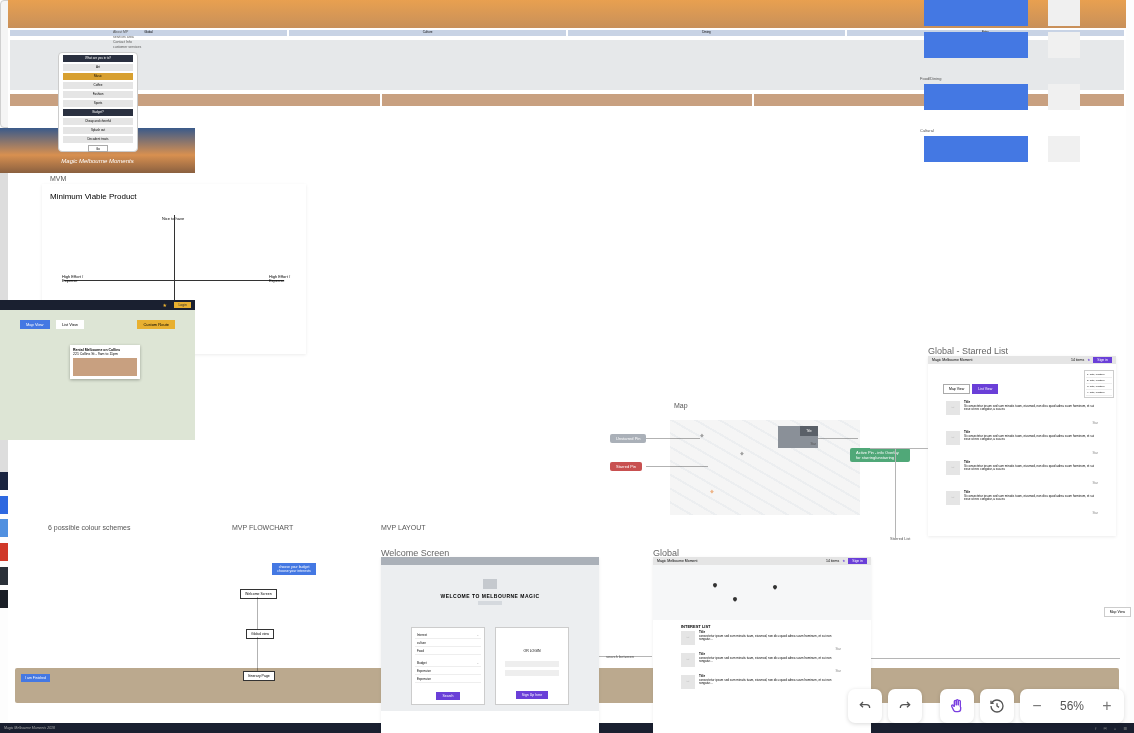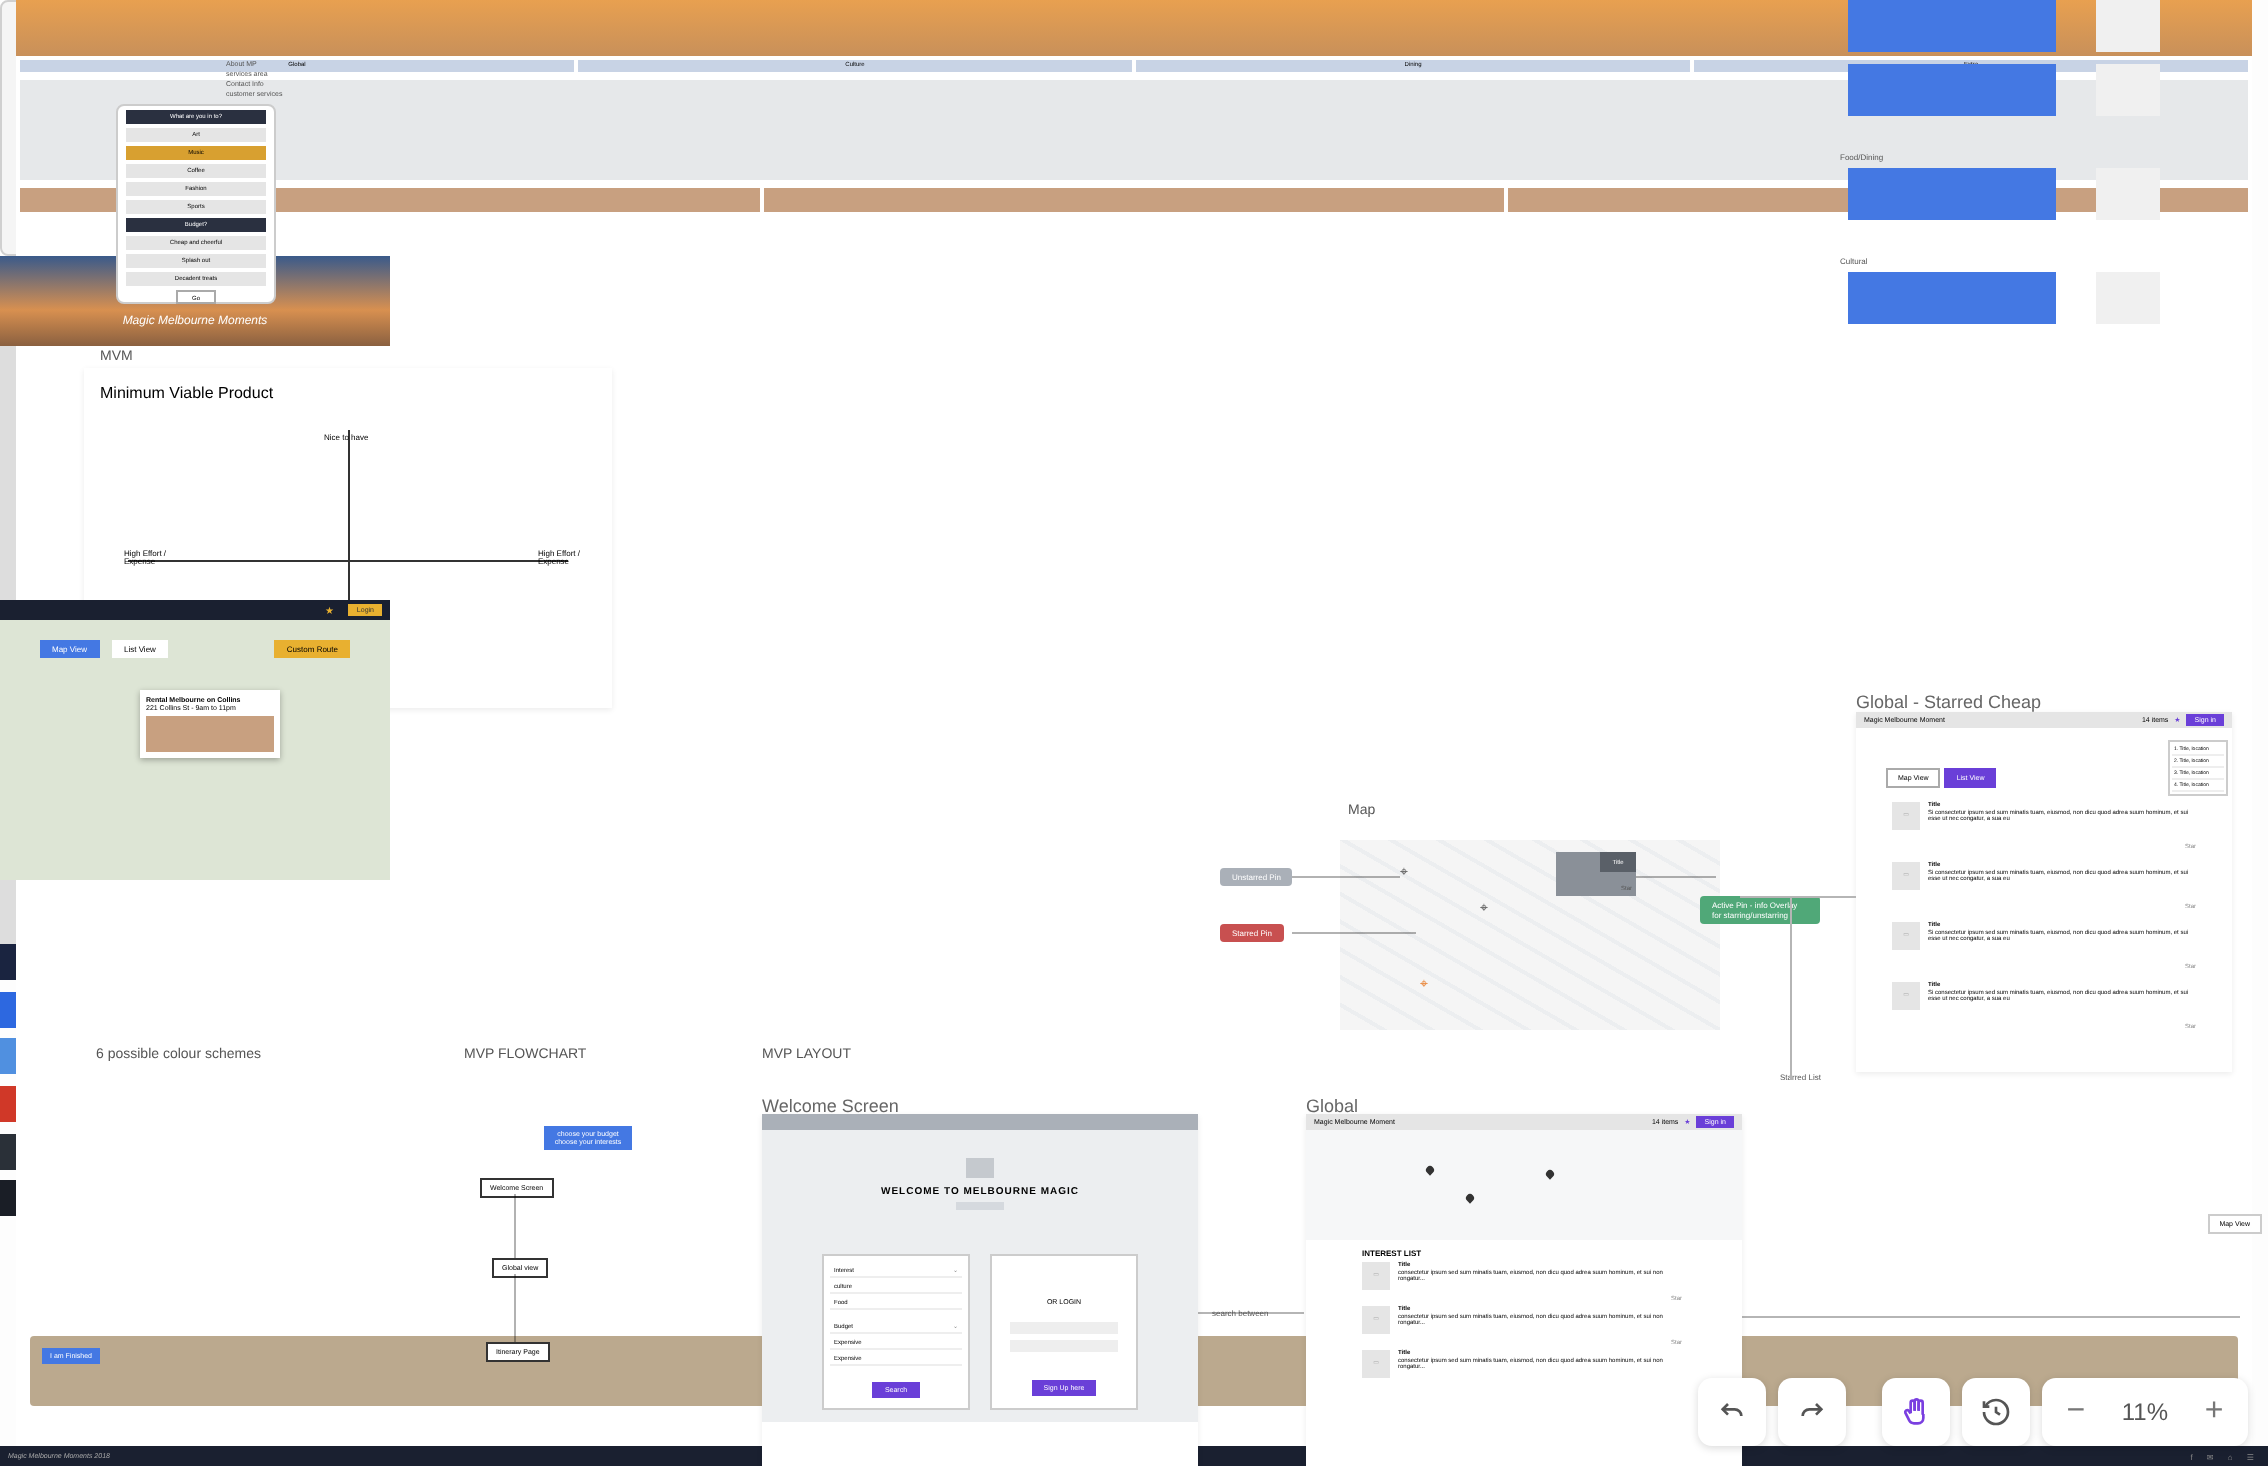--- a/index.html
+++ b/index.html
@@ -304,21 +304,21 @@
       <div class="info-star">Star</div>
     </div>
     <span style="position:absolute;left:100px;top:22px;font-size:7px;color:#555">⌖</span>
     <span style="position:absolute;left:140px;top:40px;font-size:7px;color:#555">⌖</span>
     <span style="position:absolute;left:110px;top:78px;font-size:7px;color:#e88030">⌖</span>
     <div class="flow-line" style="left:46px;top:28px;width:54px;height:0.5px"></div>
     <div class="flow-line" style="left:46px;top:56px;width:62px;height:0.5px"></div>
     <div class="flow-line" style="left:218px;top:28px;width:40px;height:0.5px"></div>
   </div>
 
-  <div class="label" style="left:928px;top:346px;font-size:9px;color:#666">Global - Starred Cheap</div>
+  <div class="label" style="left:928px;top:346px;font-size:9px;color:#666">Global - Starred List</div>
   <div id="starred" class="card">
     <div class="gs-hdr">
       <span>Magic Melbourne Moment</span>
       <span>
         <span>14 items</span>
         <span style="color:#6a3fd8;margin:0 2px">★</span>
         <span class="gs-signin">Sign in</span>
       </span>
     </div>
     <div class="gs-toggle">
@@ -493,18 +493,18 @@
     </div>
     <div class="tb-btn">
       <svg viewBox="0 0 24 24" fill="none" stroke="currentColor" stroke-width="2">
           <path d="M3 12a9 9 0 109-9 9 9 0 00-8 5"></path>
           <path d="M3 4v4h4"></path>
           <path d="M12 8v4l3 2"></path>
         </svg>
     </div>
     <div class="tb-zoom">
       <div class="tb-pm">−</div>
-      <span>11%</span>
+      <span>56%</span>
       <div class="tb-pm">+</div>
     </div>
   </div>
 
 </div>
 
 </body></html>

